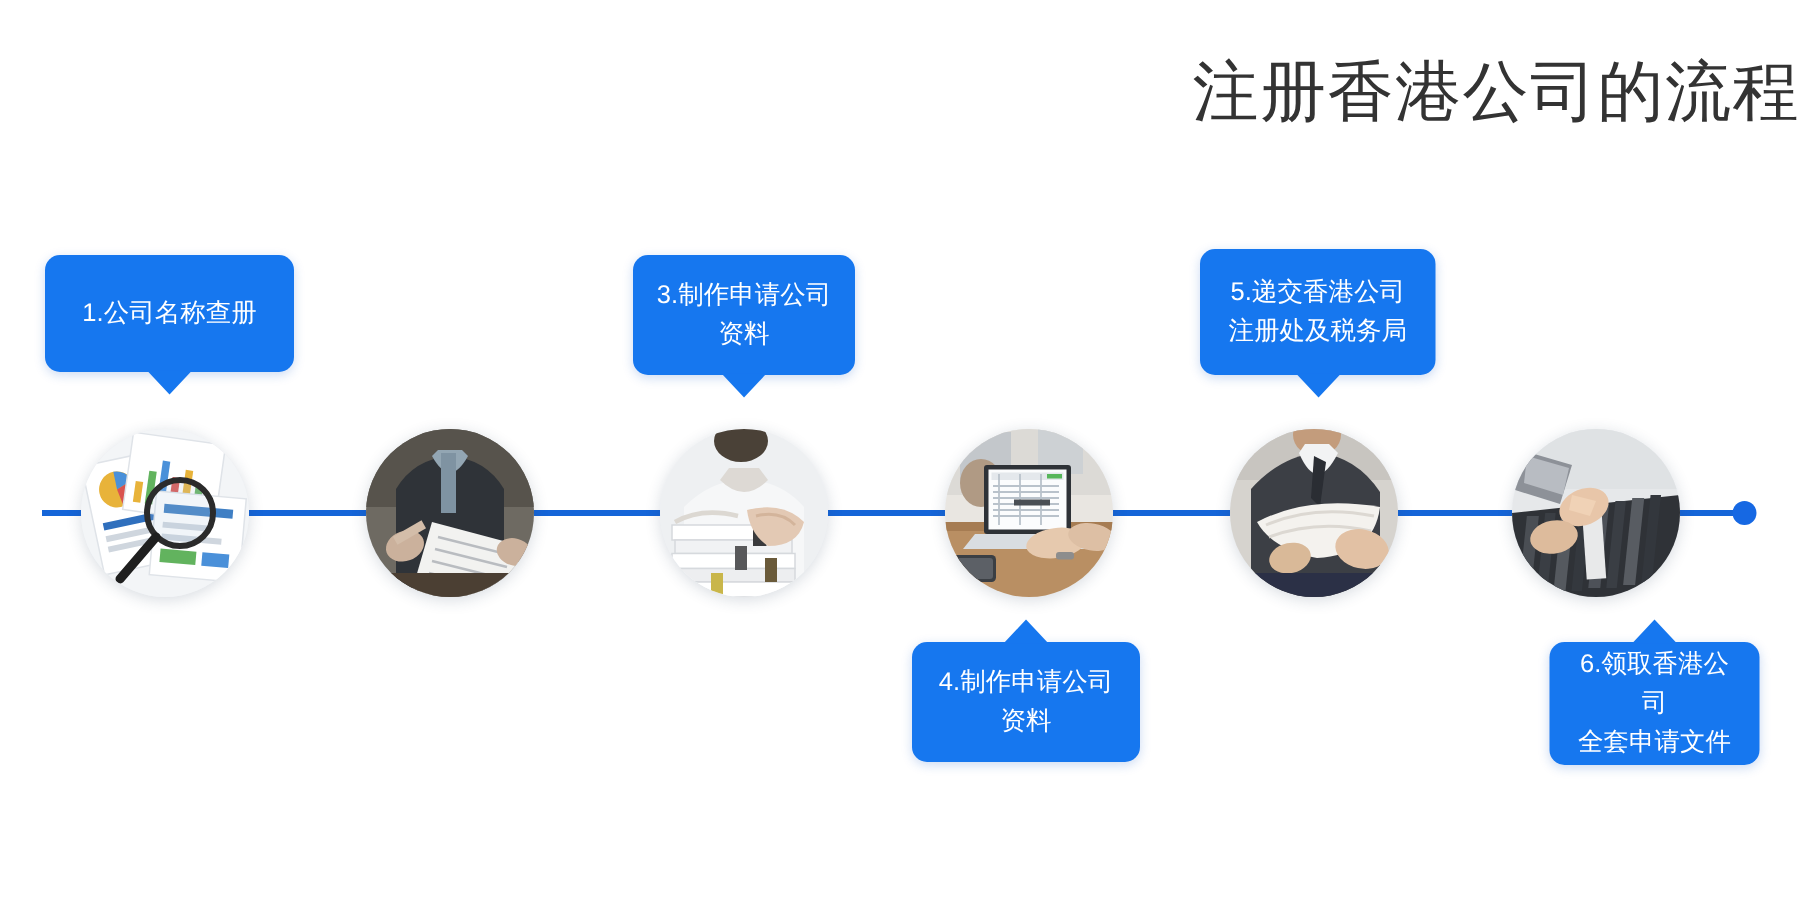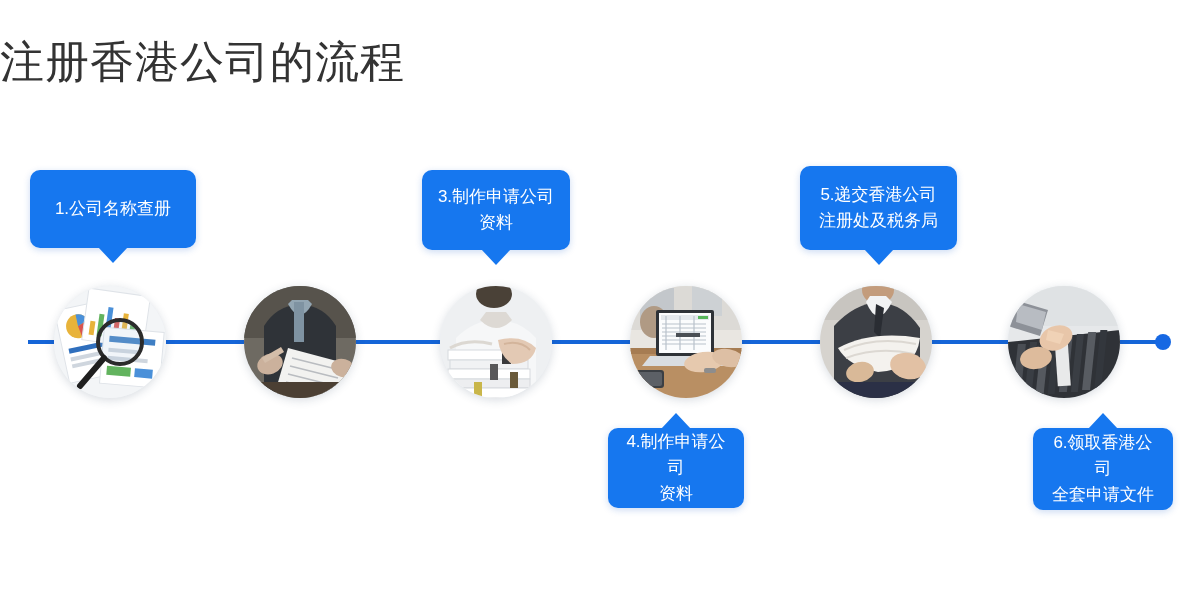--- a/index.html
+++ b/index.html
@@ -20,21 +20,21 @@
     width: 1200px;
     height: 600px;
   }
 
   
   .title {
     position: absolute;
     left: 0;
     top: 32px;
     width: 1200px;
-    text-align: left;
+    text-align: right;
     font-size: 44px;
     line-height: 60px;
     font-weight: 400;
     color: #333333;
     letter-spacing: 1px;
   }
 
   
   .timeline-line {
     position: absolute;
@@ -115,21 +115,21 @@
     height: 0;
     border-left: 15px solid transparent;
     border-right: 15px solid transparent;
     border-bottom: 16px solid #1677ef;
   }
 
   
   #callout-1 { left: 30px;  top: 170px; width: 166px; height: 78px; }
   #callout-2 { left: 220px; top: 428px; width: 160px; height: 78px; }
   #callout-3 { left: 422px; top: 170px; width: 148px; height: 80px; }
-  #callout-4 { left: 608px; top: 428px; width: 136px; height: 80px; justify-content: center; }
+  #callout-4 { left: 608px; top: 428px; width: 152px; height: 80px; justify-content: center; }
   #callout-5 { left: 800px; top: 166px; width: 157px; height: 84px; }
   #callout-6 { left: 1033px; top: 428px; width: 140px; height: 82px; }
 
   #circle-1 { left: 54px; }
   #circle-2 { left: 244px; }
   #circle-3 { left: 440px; }
   #circle-4 { left: 630px; }
   #circle-5 { left: 820px; }
   #circle-6 { left: 1008px; }
 </style>

